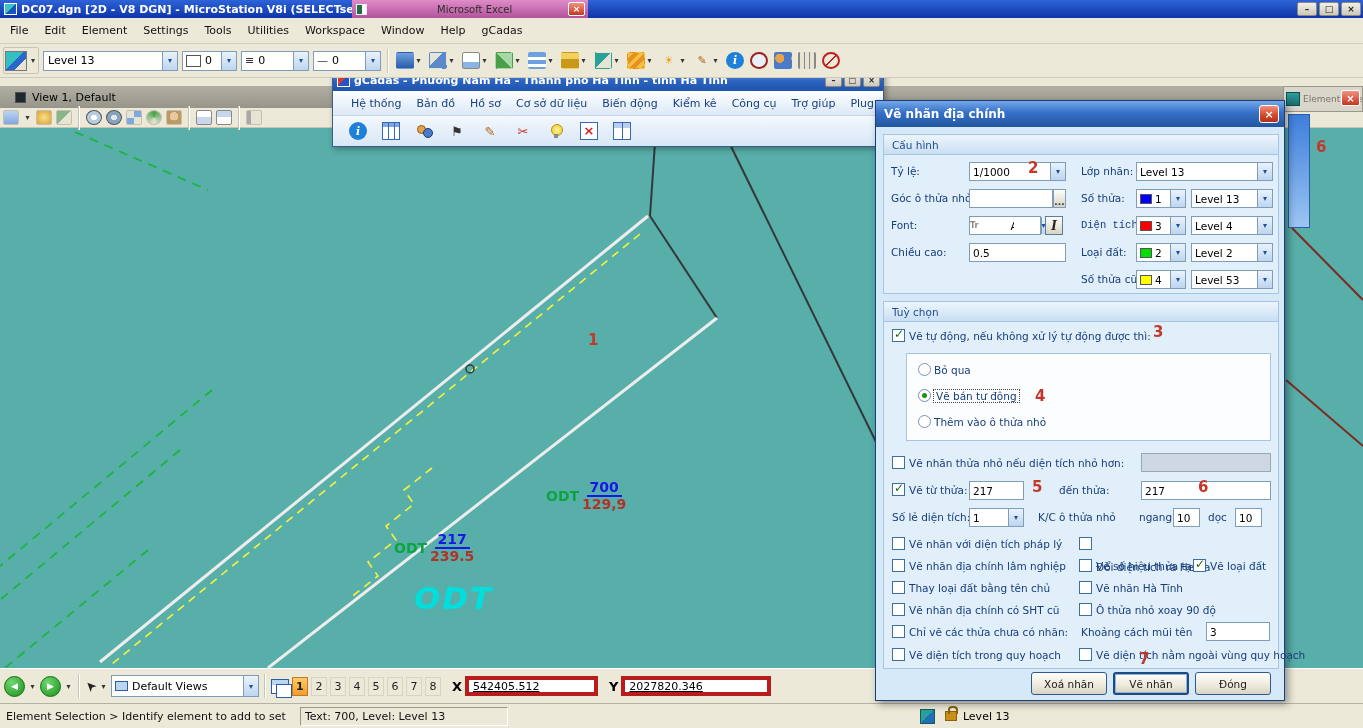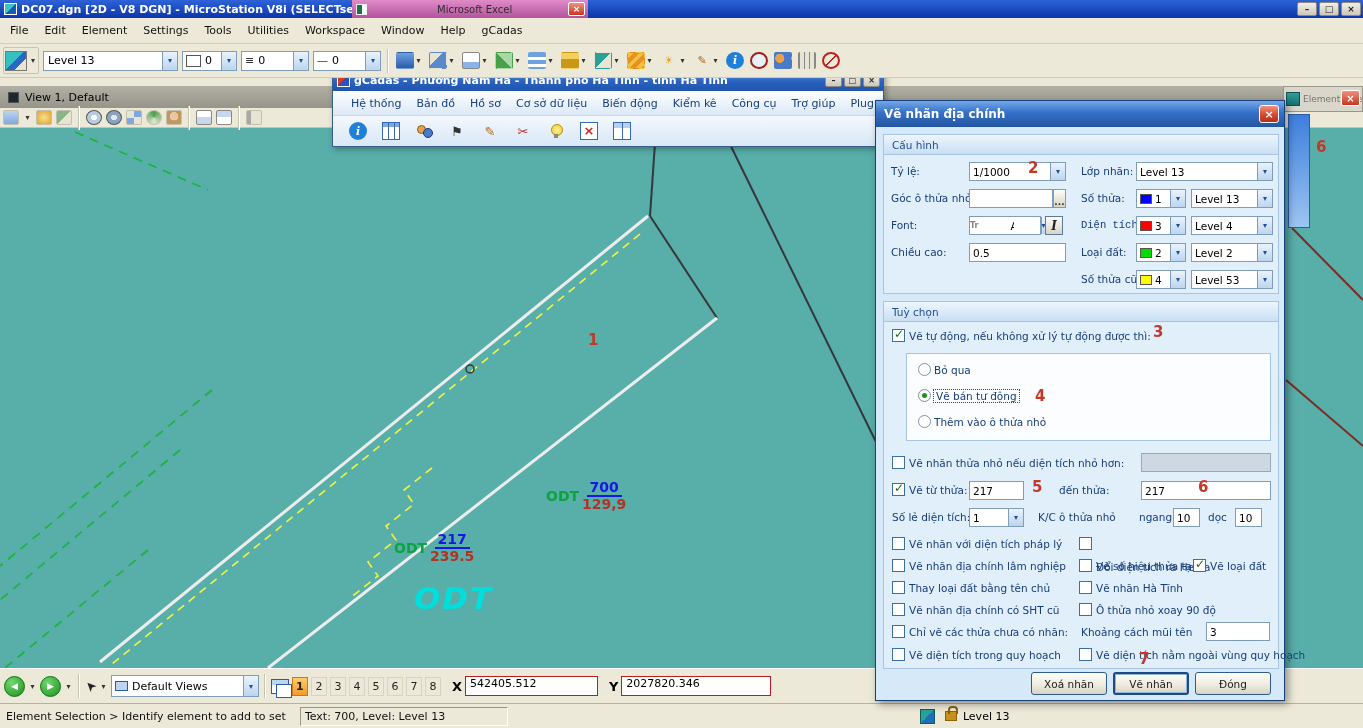--- a/index.html
+++ b/index.html
@@ -38,21 +38,21 @@
   .ddbtn::after{content:"▾";font-size:8px;color:#1C4F9E;}
   .dd-free{width:9px;display:flex;align-items:center;justify-content:center;}
   .dd-free::after{content:"▾";font-size:8px;color:#333;}
   .swatch{width:15px;height:12px;border:1px solid #555;margin-left:3px;}
   .ticon{width:18px;height:17px;border-radius:2px;border:1px solid transparent;}
   .tbtn{display:flex;align-items:center;height:26px;padding:0 1px;}
   .vsep{width:2px;height:24px;border-left:1px solid #C9C5B5;border-right:1px solid #FFF;margin:0 2px;}
 
   
   .viewtitle{position:absolute;left:0;top:86px;width:1363px;height:22px;
-    background:linear-gradient(180deg,#B2AFA4,#97948A);display:flex;align-items:center;color:#000;z-index:5;}
+    background:linear-gradient(180deg,#B2AFA4,#97948A);display:flex;align-items:center;color:#000;z-index:5;padding-left:7px;}
   .vt-icon{width:11px;height:11px;margin:0 6px 0 8px;background:#20282E;border:1px solid #4A5258;}
   .viewtoolbar{position:absolute;left:0;top:108px;width:1363px;height:20px;background:#ECE9D8;border-bottom:1px solid #C8C4B4;
     display:flex;align-items:center;gap:4px;padding-left:3px;z-index:5;}
   .vicon{width:16px;height:15px;border:1px solid #C4C0B0;border-radius:2px;}
 
   
   #canvas{position:absolute;left:0;top:128px;width:1363px;height:540px;background:#58AEA9;overflow:hidden;z-index:1;}
   .white{stroke:#EDEDED;stroke-width:3;}
   .yellow{stroke:#F6F23E;stroke-width:1.6;stroke-dasharray:8 6;fill:none;}
   .green{stroke:#19B53C;stroke-width:1.7;stroke-dasharray:9 7;}
@@ -141,21 +141,21 @@
   .bottombar{position:absolute;left:0;top:668px;width:1363px;height:35px;background:#ECE9D8;border-top:1px solid #FFF;
     display:flex;align-items:center;gap:3px;padding:0 4px;z-index:4;}
   .navbtn{width:21px;height:21px;border-radius:50%;background:radial-gradient(circle at 35% 30%,#6FD86F,#1E8F1E);
     color:#fff;display:flex;align-items:center;justify-content:center;font-size:9px;border:1px solid #0E6F0E;}
   .pointer-ic{font-size:13px;color:#222;transform:rotate(-135deg);display:inline-block;}
   .viewcombo{display:flex;align-items:center;width:148px;height:22px;background:#fff;border:1px solid #7F9DB9;}
   .vc-icon{width:13px;height:10px;border:1px solid #2A5CA8;background:#BDD5EF;margin-left:3px;flex:none;}
   .numbtn{width:16px;height:19px;display:flex;align-items:center;justify-content:center;color:#222;border:1px solid #D8D4C4;background:#ECE9D8;}
   .numbtn.on{background:linear-gradient(180deg,#FFCC66,#F49B2C);border:1px solid #C87820;font-weight:bold;}
   .xy{font-weight:bold;font-size:13px;color:#000;margin-left:8px;}
-  .xyfield{height:20px;background:#fff;border:1px solid #b91c1c;display:flex;align-items:flex-start;padding:0 4px;color:#000;}
+  .xyfield{height:20px;background:#fff;border:4px solid #b91c1c;display:flex;align-items:flex-start;padding:0 4px;color:#000;text-decoration:underline;}
   .winicon{width:18px;height:15px;border:1px solid #2A5CA8;background:linear-gradient(180deg,#BDD5EF 40%,#fff 40%);position:relative;}
   .winicon::after{content:"";position:absolute;left:4px;top:4px;width:14px;height:12px;border:1px solid #2A5CA8;background:#fff;}
 
   
   .statusbar{position:absolute;left:0;top:703px;width:1363px;height:25px;background:#ECE9D8;border-top:1px solid #B5B2A5;
     display:flex;align-items:center;z-index:4;}
   .sb-prompt{margin-left:6px;color:#111;white-space:nowrap;}
   .sb-panel{margin-left:14px;width:208px;height:19px;border:1px solid #9A968A;border-right-color:#fff;border-bottom-color:#fff;
     background:#ECE9D8;display:flex;align-items:center;padding-left:4px;color:#111;white-space:nowrap;}
   .sb-ico1{margin-left:412px;width:15px;height:15px;background:linear-gradient(135deg,#2AA198 50%,#1E6FB8 50%);border:1px solid #145A5A;}

